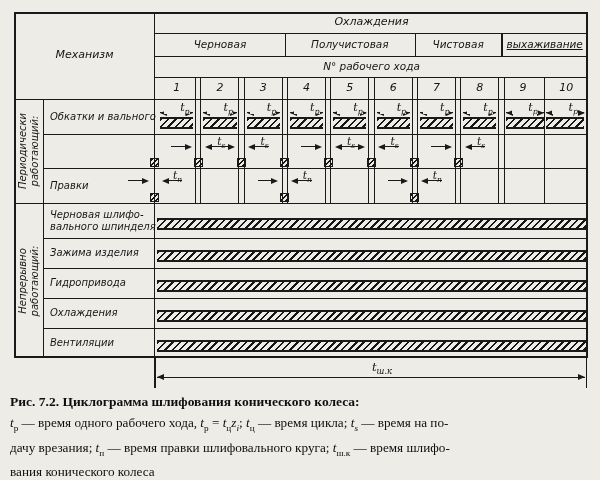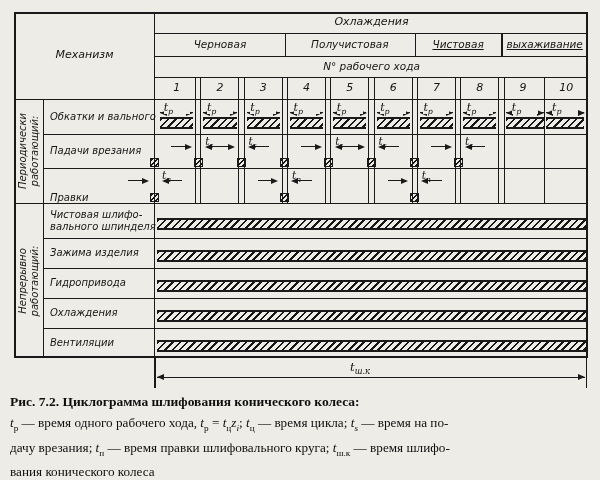--- a/index.html
+++ b/index.html
@@ -16,21 +16,21 @@
   .lbl{font-style:italic;font-size:10px;line-height:1.15;white-space:nowrap;color:#151515;}
   .rowlab{position:absolute;display:flex;flex-direction:column;justify-content:center;align-items:flex-start;padding-left:6px;}
   .rot{position:absolute;transform:translate(-50%,-50%) rotate(-90deg);font-style:italic;font-size:10px;
        line-height:1.2;text-align:center;white-space:nowrap;color:#151515;}
   .hbar{position:absolute;box-sizing:border-box;height:12px;
         border-top:2px solid var(--ink);border-bottom:2px solid var(--ink);
         background:repeating-linear-gradient(135deg,#161616 0 1.8px,rgba(0,0,0,0) 1.8px 5.2px);}
   .sq{position:absolute;box-sizing:border-box;width:9px;height:9px;border:1.3px solid var(--ink);
       background:repeating-linear-gradient(135deg,#161616 0 1.5px,rgba(0,0,0,0) 1.5px 3.8px);}
   .tlab{position:absolute;font-family:"DejaVu Serif",serif;font-style:italic;font-size:11px;color:#111;
-        background:var(--paper);text-align:left;line-height:1.05;}
+        background:var(--paper);text-align:right;line-height:1.05;}
   .ah{position:absolute;width:0;height:0;border-top:3.2px solid rgba(0,0,0,0);border-bottom:3.2px solid rgba(0,0,0,0);}
   .ah.r{border-left:7px solid var(--ink);}
   .ah.l{border-right:7px solid var(--ink);}
   .sb{vertical-align:sub;font-size:72%;}
   .it{font-style:italic;}
   .caption{position:absolute;left:10px;top:394px;width:584px;}
   .cap-title{font-family:"Liberation Serif",serif;font-weight:bold;font-size:13.5px;color:#0e0e0e;}
   .cap-body{font-family:"Liberation Serif",serif;font-size:13.2px;line-height:19px;color:#0e0e0e;margin-top:3px;}
   .cap-body .sb{font-size:70%;}
 </style>
@@ -72,21 +72,21 @@
     </div>
     <div class="cell" style="left: 155px; top: 12px; width: 433px; height: 21px;">
       <span class="lbl" style="font-size: 11px;">Охлаждения</span>
     </div>
     <div class="cell" style="left: 155px; top: 33px; width: 129.9px; height: 23px;">
       <span class="lbl" style="font-size: 10.5px;">Черновая</span>
     </div>
     <div class="cell" style="left: 284.9px; top: 33px; width: 129.9px; height: 23px;">
       <span class="lbl" style="font-size: 10.5px;">Получистовая</span>
     </div>
-    <div class="cell" style="left: 414.8px; top: 33px; width: 86.6px; height: 23px; text-decoration: underline;">
+    <div class="cell" style="left: 414.8px; top: 33px; width: 86.6px; height: 23px;">
       <span class="lbl" style="font-size: 10.5px;">Чистовая</span>
     </div>
     <div class="cell" style="left: 501.4px; top: 33px; width: 86.6px; height: 23px;">
       <span class="lbl" style="font-size: 10.5px; text-decoration: underline;">выхаживание</span>
     </div>
     <div class="cell" style="left: 155px; top: 56px; width: 433px; height: 21px;">
       <span class="lbl" style="font-size: 10.5px;">N° рабочего хода</span>
     </div>
     <div class="cell" style="left: 155px; top: 77px; width: 43.3px; height: 22px;">
       <span class="lbl" style="font-size: 11px;">1</span>
@@ -122,28 +122,25 @@
       <div>Периодически</div>
       <div>работающий:</div>
     </div>
     <div class="rot" style="left: 28.5px; top: 280.5px;">
       <div>Непрерывно</div>
       <div>работающий:</div>
     </div>
     <div class="rowlab" style="left: 44px; top: 99px; width: 104px; height: 35px;">
       <div class="lbl">Обкатки и вального</div>
     </div>
-    <div class="rowlab" style="left: 44px; top: 134px; width: 104px; height: 34px;">
-      <div class="lbl">Падачи врезания</div>
-    </div>
-    <div class="rowlab" style="left: 44px; top: 180px; width: 104px; height: 35px; justify-content: center;">
+    <div class="rowlab" style="left: 44px; top: 168px; width: 104px; height: 35px; justify-content: center;">
       <div class="lbl">Правки</div>
     </div>
     <div class="rowlab" style="left: 44px; top: 203px; width: 104px; height: 35px;">
-      <div class="lbl">Чистовая шлифо-</div>
+      <div class="lbl">Черновая шлифо-</div>
       <div class="lbl">вального шпинделя</div>
     </div>
     <div class="rowlab" style="left: 44px; top: 238px; width: 104px; height: 30px;">
       <div class="lbl">Зажима изделия</div>
     </div>
     <div class="rowlab" style="left: 44px; top: 268px; width: 104px; height: 30px;">
       <div class="lbl">Гидропривода</div>
     </div>
     <div class="rowlab" style="left: 44px; top: 328px; width: 104px; height: 30px;">
       <div class="lbl">Вентиляции</div>

